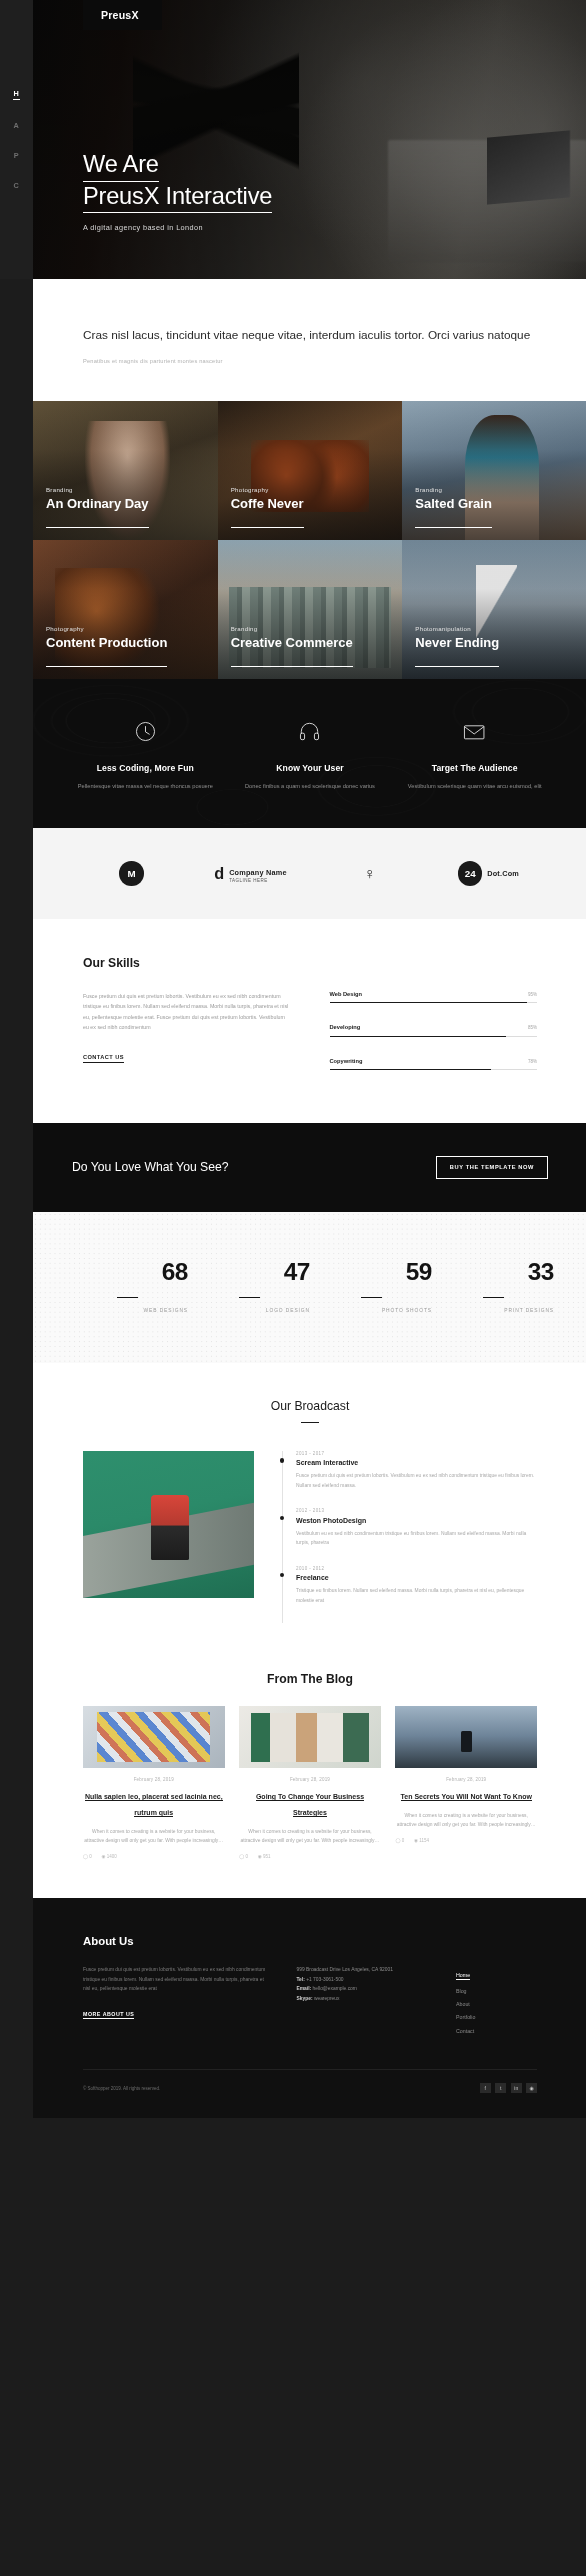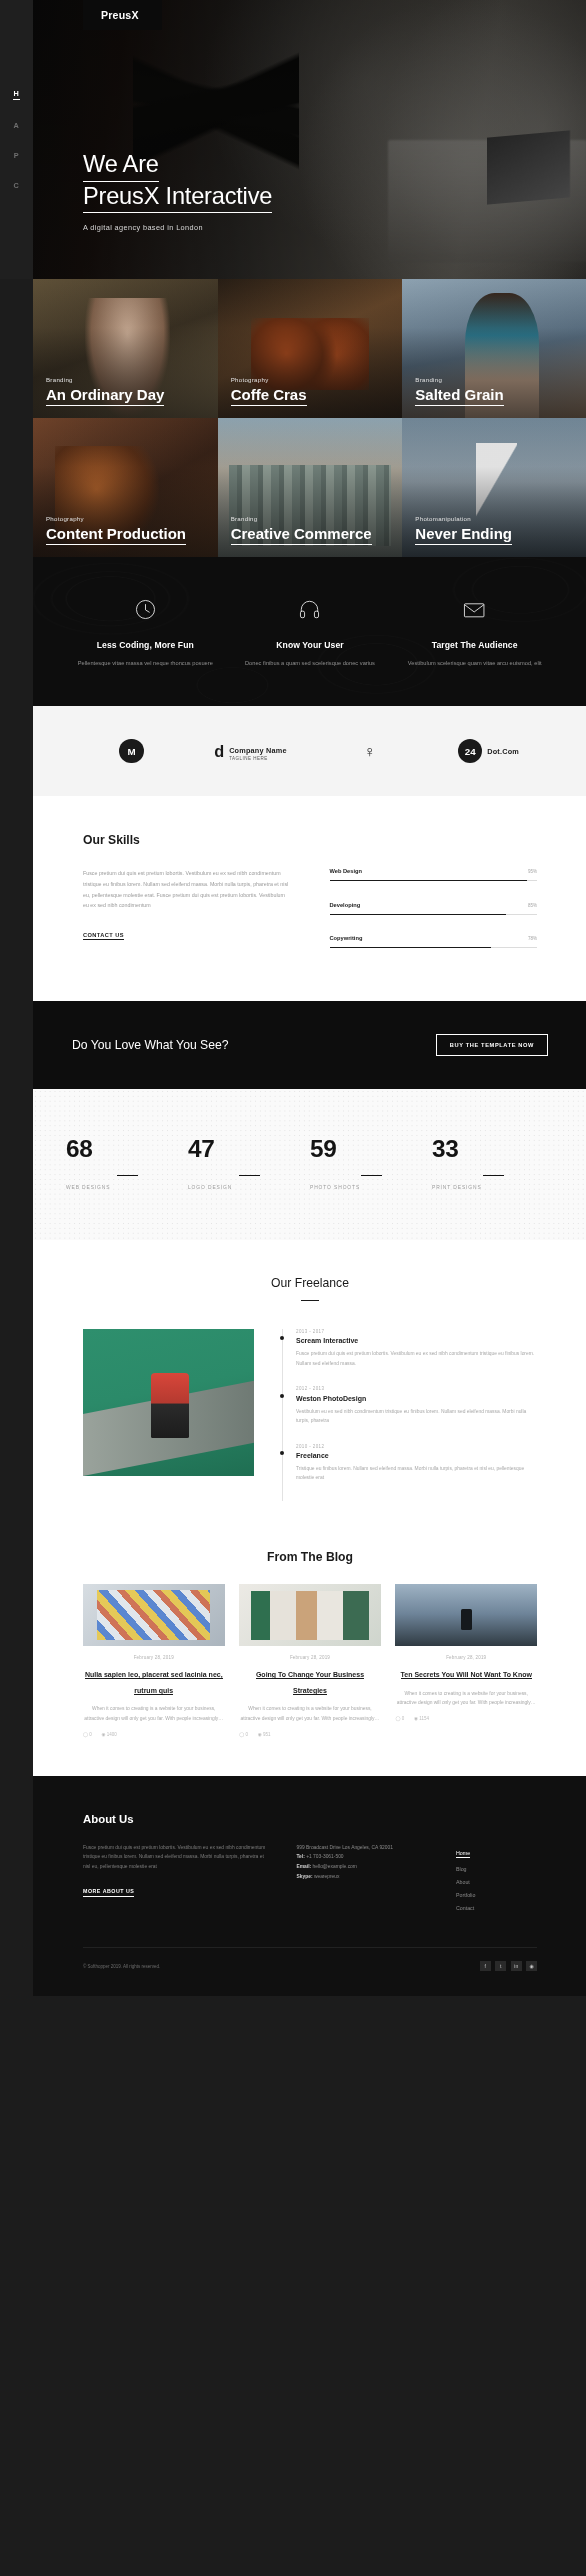--- a/index.html
+++ b/index.html
@@ -80,21 +80,21 @@
   .intro-lead { font-size:11.8px; line-height:1.62; color:#2a2a2a; max-width:456px; }
   .intro-sub { margin-top:13px; font-size:5.7px; color:#b2b2b2; letter-spacing:0.2px; }
 
   
   .grid { display:grid; grid-template-columns:repeat(3,1fr); }
   .cell { position:relative; height:139px; overflow:hidden; }
   .cell .img { position:absolute; inset:0; }
   .cell .ov { position:absolute; inset:0; background:linear-gradient(180deg,rgba(10,10,10,.12) 35%,rgba(10,10,10,.68)); }
   .cell .cap { position:absolute; left:13px; bottom:12.2px; z-index:3; }
   .cell .cat { font-size:6.1px; color:#e2e2e2; letter-spacing:0.3px; margin-bottom:3.3px; }
-  .cell .ttl { font-size:15px; font-weight:700; color:#fff; border-bottom:1.2px solid #fff; display:inline-block; padding-bottom:2px; }
+  .cell .ttl { font-size:13px; font-weight:700; color:#fff; border-bottom:1.2px solid #fff; display:inline-block; padding-bottom:16px; }
 
   .p1 .img{background:linear-gradient(160deg,#6a5a3e,#3d3324 48%,#8d7a56);}
   .p1 .img:after{content:"";position:absolute;left:28%;top:14%;width:46%;height:86%;background:radial-gradient(ellipse at 50% 30%,#d9b9a0,#8c6a52 60%,transparent 72%);}
   .p2 .img{background:linear-gradient(155deg,#2b2016,#6b4a2c 45%,#3a2a1c);}
   .p2 .img:after{content:"";position:absolute;left:18%;top:28%;width:64%;height:52%;background:radial-gradient(circle at 30% 50%,#b8501f,#6d2f12 40%,transparent 56%),radial-gradient(circle at 72% 52%,#b8501f,#6d2f12 40%,transparent 56%);}
   .p3 .img{background:linear-gradient(170deg,#9fb6c7,#5d7488 52%,#b08f72);}
   .p3 .img:after{content:"";position:absolute;left:34%;top:10%;width:40%;height:90%;background:linear-gradient(180deg,#3c2a20 0%,#2f7f96 34%,#d9b79c 70%);border-radius:40% 40% 0 0;}
   .p4 .img{background:linear-gradient(150deg,#7c4a2e,#3b2418 55%,#59371f);}
   .p4 .img:after{content:"";position:absolute;left:12%;top:20%;width:56%;height:78%;background:radial-gradient(ellipse at 40% 40%,#c06a2e,#5b2f16 58%,transparent 72%);}
   .p5 .img{background:linear-gradient(180deg,#9db6c4 0%,#b7b0a2 38%,#7d8a86 100%);}
@@ -158,21 +158,21 @@
   .cta h3 { font-size:12.2px; font-weight:400; color:#fff; }
   .cta .btn {
     border:0.8px solid #fff; color:#fff; font-size:5.7px; font-weight:700;
     letter-spacing:0.6px; padding:7.3px 13px; background:transparent;
     font-family:"Liberation Sans", sans-serif; cursor:pointer;
   }
 
   
   .stats {
     background:#fafafa; padding:46px 33px 50px;
-    display:grid; grid-template-columns:repeat(4,1fr); text-align:left;
+    display:grid; grid-template-columns:repeat(4,1fr); text-align:right;
     background-image:radial-gradient(#e4e4e4 0.5px, transparent 0.5px);
     background-size:4.9px 4.9px;
   }
   .stat .n { font-size:24.4px; font-weight:700; color:#141414; letter-spacing:-0.4px; }
   .stat .u { width:21px; height:0.8px; background:#141414; margin:11.4px auto 9.8px; }
   .stat .l { font-size:4.9px; color:#9a9a9a; letter-spacing:0.9px; }
 
   
   .exp { background:#fff; padding:36px 50px 33px; }
   .exp h3 { font-size:12.2px; text-align:center; font-weight:400; color:#1a1a1a; }
@@ -243,33 +243,37 @@
       <div class="brandbox">PreusX</div>
       <div class="hero-copy">
         <div class="hero-h1">
           <span class="u">We Are</span><br>
           <span class="u">PreusX Interactive</span>
         </div>
         <div class="hero-sub">A digital agency based in London</div>
       </div>
     </section>
 
+    <section class="intro">
+      <div class="intro-lead">Cras nisl lacus, tincidunt vitae neque vitae, interdum iaculis tortor. Orci varius natoque</div>
+      <div class="intro-sub">Penatibus et magnis dis parturient montes nascetur</div>
+    </section>
 
     <section class="grid">
       <div class="cell p1">
         <div class="img"></div>
           <div class="ov"></div>
         <div class="cap"><div class="cat">Branding</div>
         <div class="ttl">An Ordinary Day</div></div>
       </div>
       <div class="cell p2">
         <div class="img"></div>
           <div class="ov"></div>
         <div class="cap"><div class="cat">Photography</div>
-        <div class="ttl">Coffe Cras</div></div>
+        <div class="ttl">Coffe Never</div></div>
       </div>
       <div class="cell p3">
         <div class="img"></div>
           <div class="ov"></div>
         <div class="cap"><div class="cat">Branding</div>
         <div class="ttl">Salted Grain</div></div>
       </div>
       <div class="cell p4">
         <div class="img"></div>
           <div class="ov"></div>
@@ -404,21 +408,21 @@
         <div class="l">PHOTO SHOOTS</div>
       </div>
       <div class="stat">
         <div class="n">33</div>
         <div class="u"></div>
         <div class="l">PRINT DESIGNS</div>
       </div>
     </section>
 
     <section class="exp">
-      <h3>Our Freelance</h3>
+      <h3>Our Broadcast</h3>
       <div class="dash"></div>
       <div class="exp-body">
         <div class="exp-photo"></div>
         <div class="tl">
           <div class="tl-item">
             <div class="yr">2013 - 2017</div>
             <div class="ti">Scream Interactive</div>
             <div class="ds">Fusce pretium dui quis est pretium lobortis. Vestibulum eu ex sed nibh condimentum tristique eu finibus lorem. Nullam sed eleifend massa.</div>
           </div>
           <div class="tl-item">

